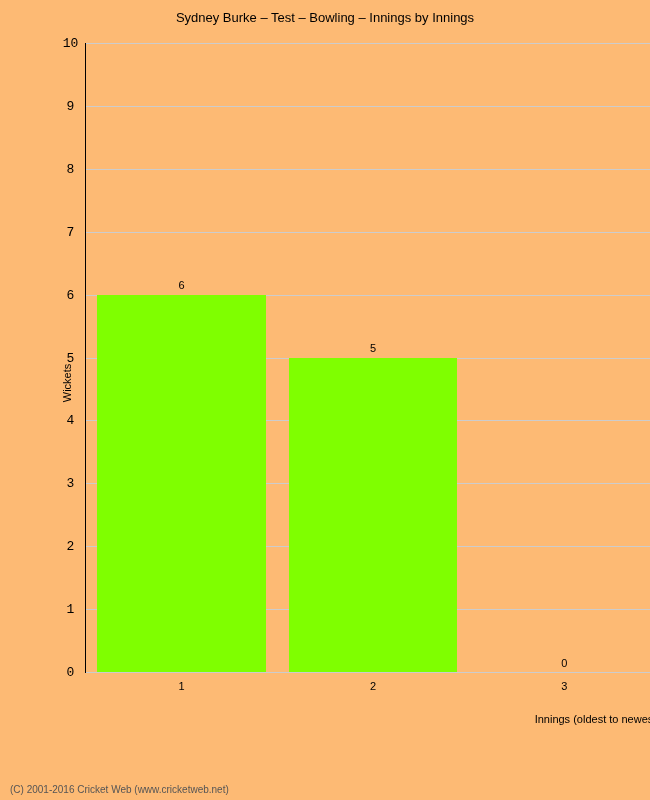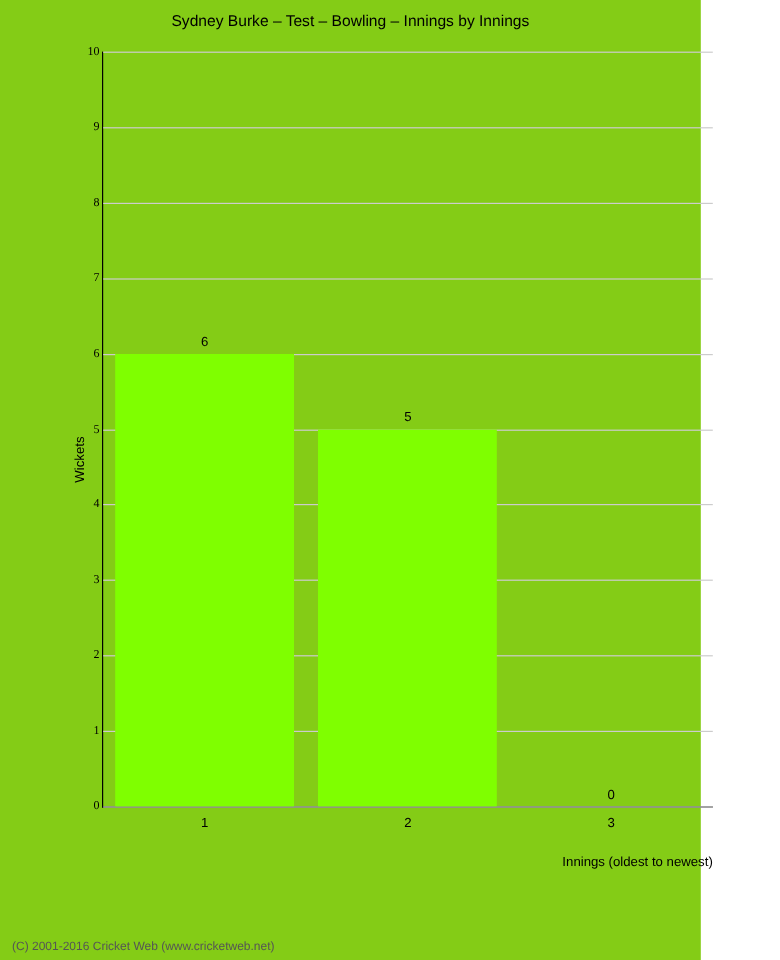--- a/index.html
+++ b/index.html
@@ -6,24 +6,24 @@
     body {
       width: 650px;
       height: 800px;
       background: white;
       font-family: Arial, sans-serif;
       font-size: 12px;
       color: #000;
       overflow: hidden;
     }
     .chart-container {
-      width: 584px;
+      width: 650px;
       height: 800px;
       position: relative;
-      background: #84cc16;
+      background: #fdba74;
       padding: 10px 10px 50px 10px;
     }
     .chart-title {
       text-align: center;
       font-size: 13px;
       font-weight: normal;
       margin-bottom: 8px;
       font-family: Arial, sans-serif;
     }
     .chart-area {
@@ -61,25 +61,25 @@
     .gridline {
       position: absolute;
       left: 0;
       right: 0;
       height: 1px;
       background: #ccc;
     }
     .y-tick-label {
       position: absolute;
       left: -28px;
-      font-size: 10px;
+      font-size: 13px;
       transform: translateY(50%);
-      text-align: right;
+      text-align: center;
       width: 25px;
-      font-family: Liberation Serif, serif;
+      font-family: Liberation Mono, monospace;
     }
     .bar {
       position: absolute;
       bottom: 0;
       background: #7fff00;
     }
     .bar-label {
       position: absolute;
       font-size: 11px;
       text-align: center;

